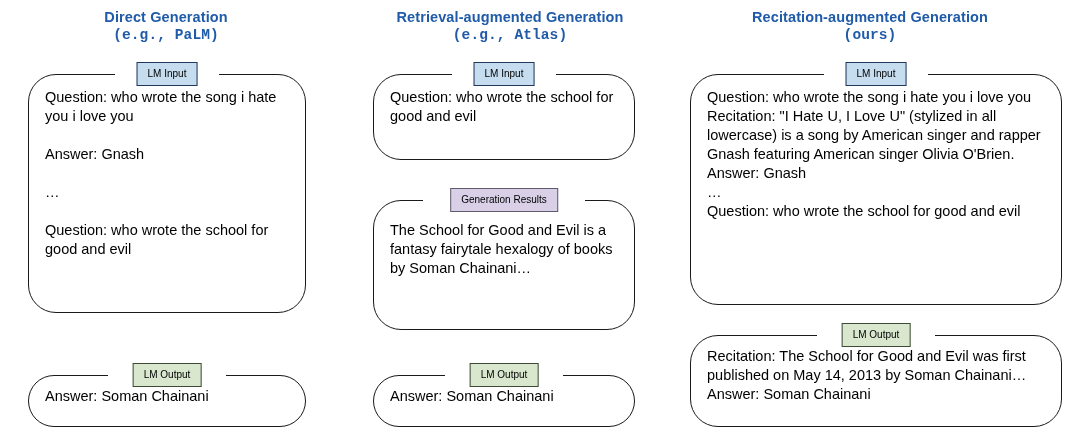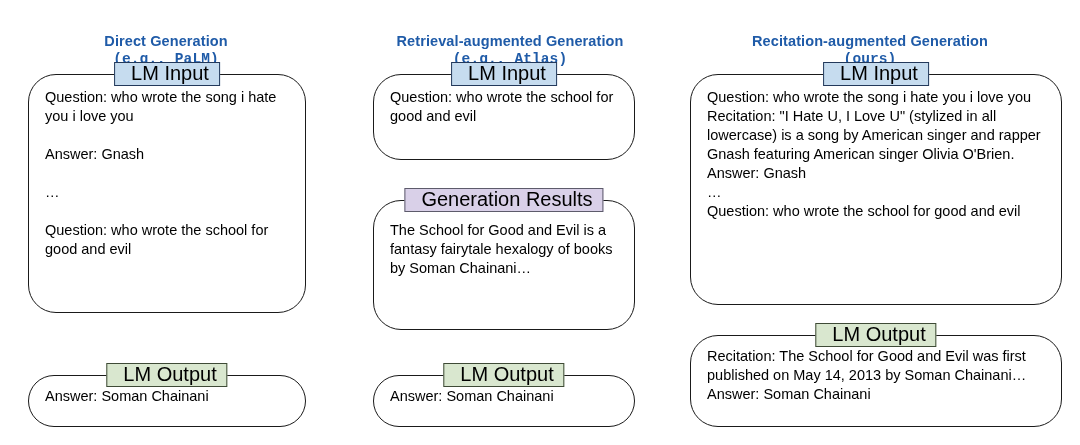--- a/index.html
+++ b/index.html
@@ -23,21 +23,20 @@
 
   .col-title {
     position: absolute;
     top: 8px;
     text-align: center;
     font-weight: bold;
     font-size: 14.5px;
     line-height: 18px;
     color: #1f5ba8;
     letter-spacing: 0.1px;
-    margin-top: 24px;
   }
   .col-title .line2 { display: block; font-family: Liberation Mono, monospace; }
 
   
   .panel {
     position: absolute;
     box-sizing: border-box;
     border: 1.6px solid #1a1a1a;
     border-radius: 28px;
     background: #ffffff;
@@ -53,22 +52,22 @@
   .panel-body.compact { padding-top: 11px; }
   .panel-body p { margin: 0; }
   .panel-body b { font-weight: normal; }
   .gap { display: block; height: 19px; }
 
   
   .badge {
     position: absolute;
     box-sizing: border-box;
     transform: translateX(-50%);
-    padding: 1px 10px 2px 16px;
-    font-size: 20px;
+    padding: 1px 10px 2px 10px;
+    font-size: 10px;
     line-height: 19px;
     white-space: nowrap;
     text-align: center;
     z-index: 5;
   }
   .badge.blue {
     background: #c6dcef;
     border: 1.4px solid #23395b;
   }
   .badge.green {

